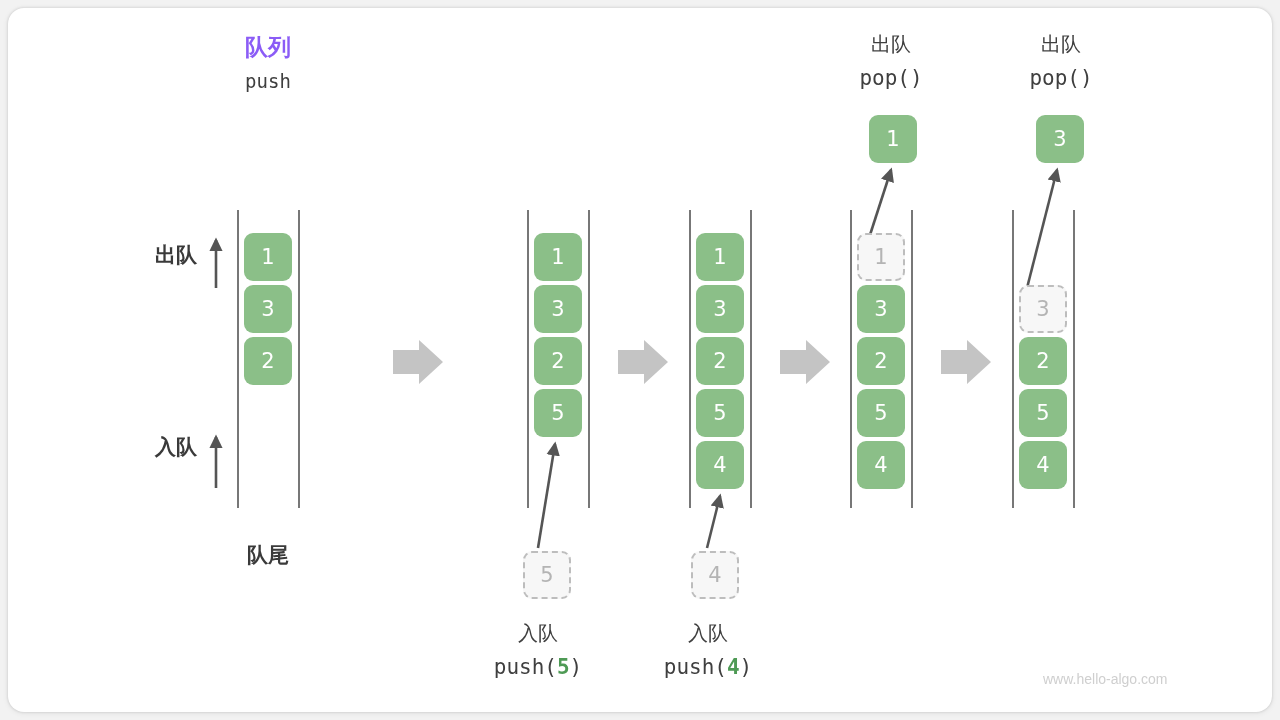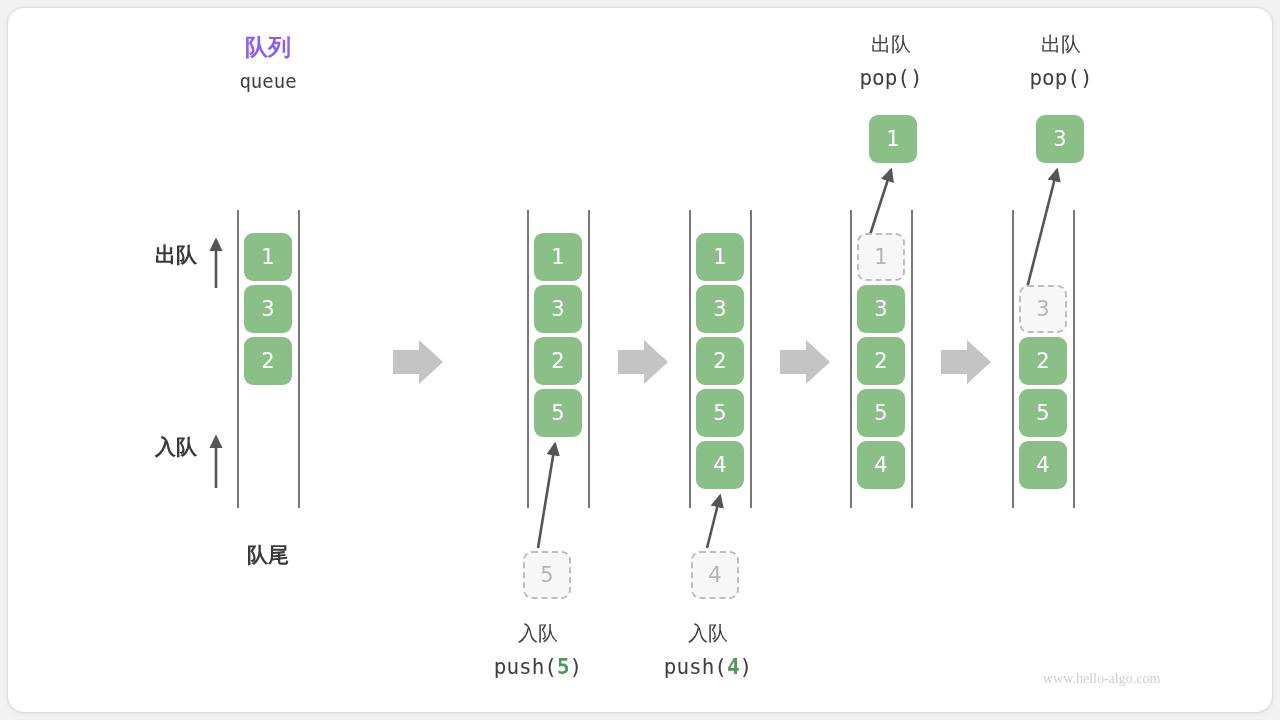--- a/index.html
+++ b/index.html
@@ -87,21 +87,21 @@
     box-sizing: border-box;
   }
   .cell.ghost {
     background: #f7f7f7;
     border: 2px dashed #bdbdbd;
     color: #b4b4b4;
   }
 
   
   .watermark {
-    font-family: Liberation Serif, serif;
+    font-family: Liberation Sans, sans-serif;
     font-size: 14px;
     color: #cfcfcf;
     white-space: nowrap;
   }
 
   svg.overlay {
     position: absolute;
     left: 0; top: 0;
     width: 1280px; height: 720px;
     pointer-events: none;
@@ -179,21 +179,21 @@
     </g>
     <g fill="#c4c4c4">
       <path d="M780,350 L806,350 L806,340 L830,362 L806,384 L806,374 L780,374 z"></path>
     </g>
     <g fill="#c4c4c4">
       <path d="M941,350 L967,350 L967,340 L991,362 L967,384 L967,374 L941,374 z"></path>
     </g>
   </svg>
 
   <div class="abs title-cn" style="left:168px; top:32px; width:200px;">队列</div>
-  <div class="abs title-en" style="left:168px; top:70px; width:200px;">queue</div>
+  <div class="abs title-en" style="left:168px; top:70px; width:200px;">push</div>
 
   <div class="abs end-label" style="left:198px; top:541px; width:140px;text-align:center;">队尾</div>
 
   <div class="abs side-label" style="left:138px; top:241px; width:76px;">出队</div>
   <div class="abs side-label" style="left:138px; top:433px; width:76px;">入队</div>
 
   <div class="abs op-cn" style="left:811px; top:31px; width:160px;">出队</div>
   <div class="abs op-code" style="left:811px; top:66px; width:160px;">pop()</div>
 
   <div class="abs op-cn" style="left:981px; top:31px; width:160px;">出队</div>

